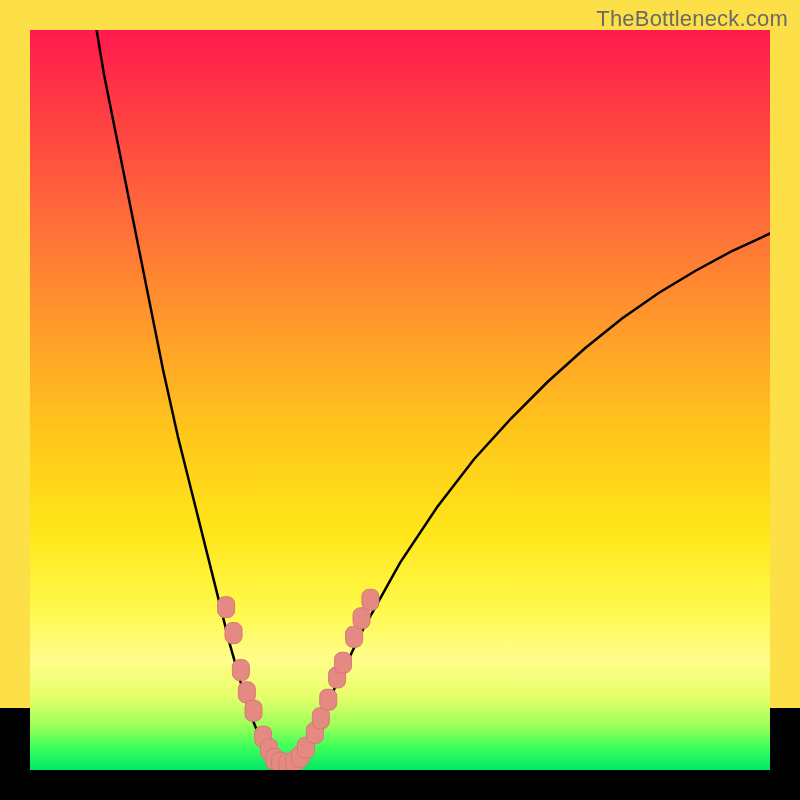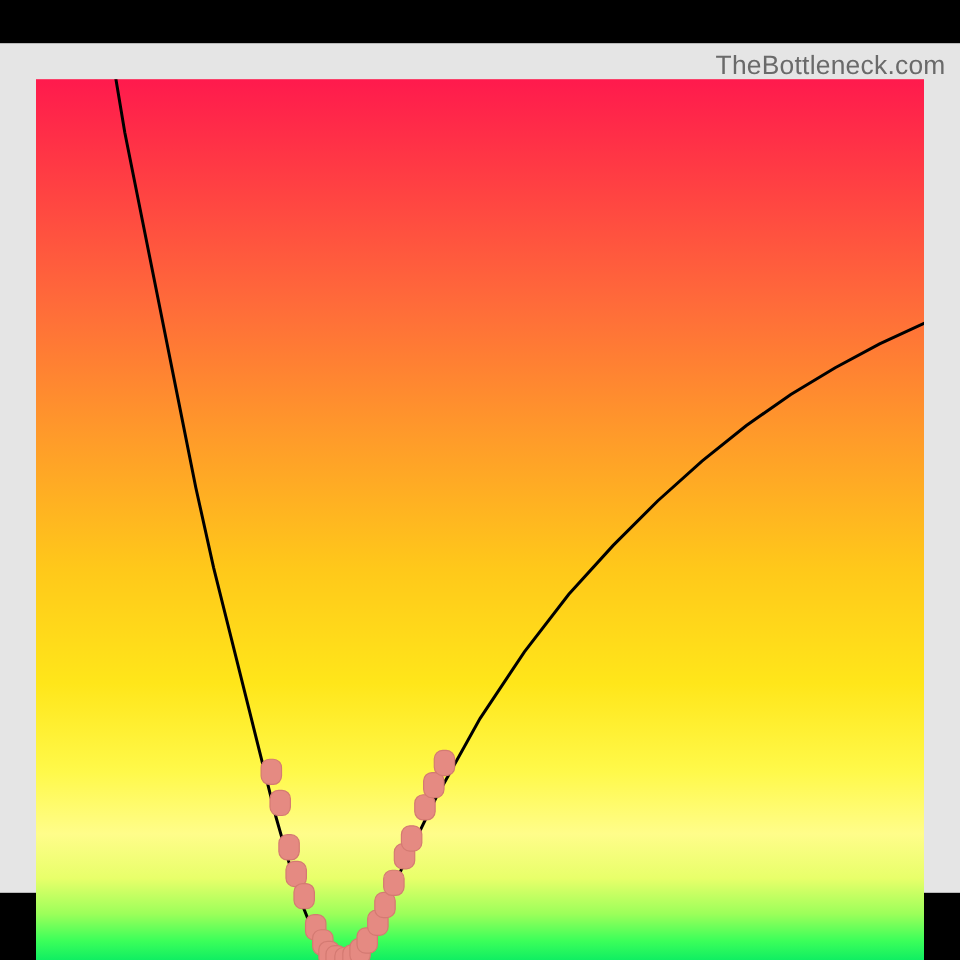--- a/index.html
+++ b/index.html
@@ -10,22 +10,21 @@
     background: #000;
     overflow: hidden;
     font-family: Arial, Helvetica, sans-serif;
   }
   .frame {
     position: absolute;
     left: 0;
     top: 0;
     width: 800px;
     height: 708px;
-    background: #e5e5e5;
-    margin-top: 36px;
+    background: #fde047;
   }
   .plot {
     position: absolute;
     left: 30px;
     top: 30px;
     width: 740px;
     height: 740px;
     background: linear-gradient(
       to bottom,
       #ff1a4d 0%,

